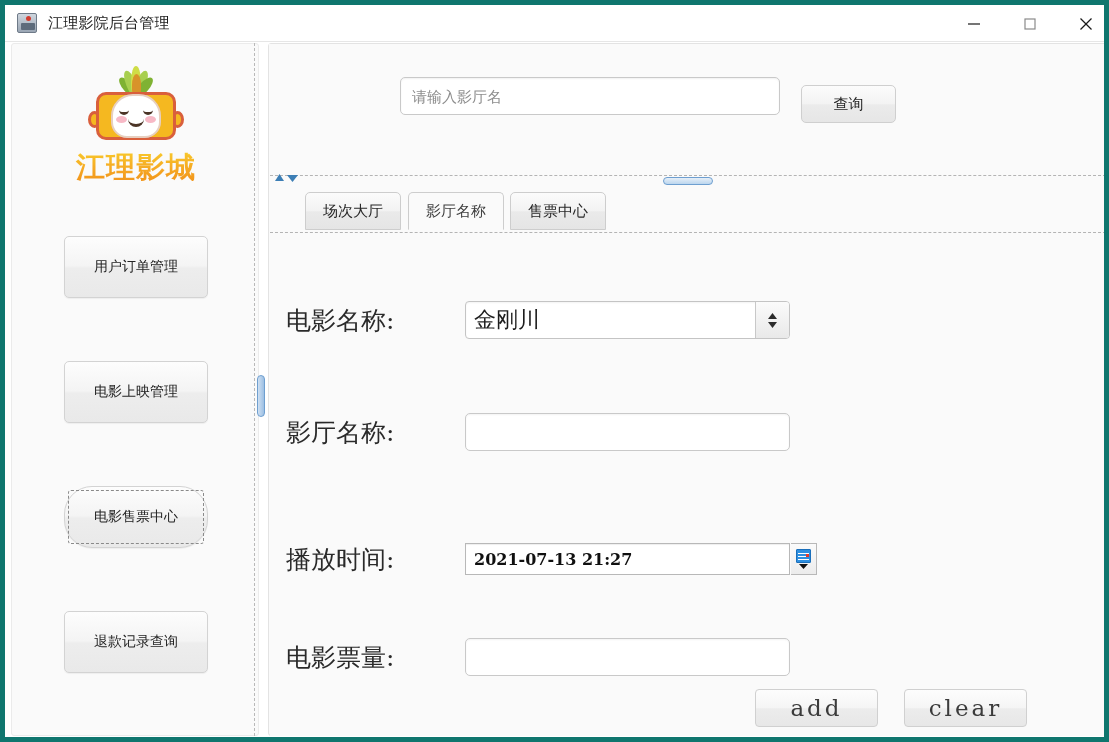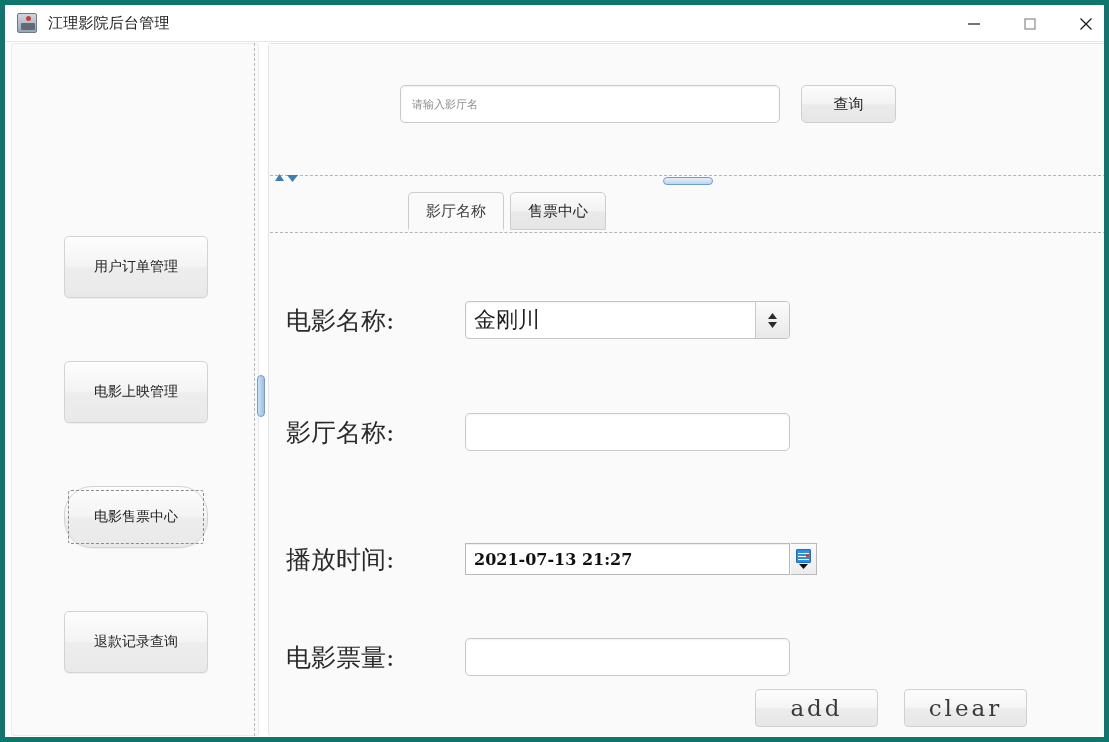--- a/index.html
+++ b/index.html
@@ -253,27 +253,27 @@
   .search-row {
     position: absolute;
     top: 0; left: 0;
     width: 838px; height: 96px;
     background: #fafafa;
     display: flex;
     align-items: center;
   }
   .search-input {
     position: absolute;
-    left: 131px; top: 41px;
+    left: 131px; top: 33px;
     width: 380px; height: 38px;
     background: #ffffff;
     border: 1px solid #c9c9c9;
     border-radius: 5px;
     padding: 0 11px;
-    font-size: 11px;
+    font-size: 15px;
     color: #333;
     font-family: "Liberation Sans", "DejaVu Sans", sans-serif;
     box-shadow: inset 0 1px 2px rgba(0,0,0,.06);
   }
   .search-input::placeholder { color: #8d8d8d; }
   .search-btn {
     position: absolute;
     left: 532px; top: 41px;
     width: 95px; height: 38px;
     background: linear-gradient(#fcfcfc 0%, #f3f3f3 50%, #ebebeb 52%, #e6e6e6 100%);
@@ -525,20 +525,41 @@
         <svg width="18" height="18" viewBox="0 0 18 18">
           <line x1="3.5" y1="3.5" x2="14.5" y2="14.5" stroke="#1a1a1a" stroke-width="1.3"></line>
           <line x1="14.5" y1="3.5" x2="3.5" y2="14.5" stroke="#1a1a1a" stroke-width="1.3"></line>
         </svg>
       </div>
     </div>
   </div>
 
   <div class="sidebar">
 
+    <div class="logo-wrap">
+      <div class="logo-mascot">
+        <span class="leaf l1"></span>
+        <span class="leaf l2"></span>
+        <span class="leaf l3"></span>
+        <span class="leaf l4"></span>
+        <span class="leaf l5"></span>
+        <span class="leaf core"></span>
+        <span class="mascot-ear left"></span>
+        <span class="mascot-ear right"></span>
+        <span class="mascot-body"></span>
+        <span class="mascot-face">
+          <span class="eye left"></span>
+          <span class="eye right"></span>
+          <span class="cheek left"></span>
+          <span class="cheek right"></span>
+          <span class="mouth"></span>
+        </span>
+      </div>
+      <div class="logo-text">江理影城</div>
+    </div>
 
     <div class="nav-list">
       <button class="nav-btn">用户订单管理</button>
       <button class="nav-btn">电影上映管理</button>
       <button class="nav-btn focused">电影售票中心</button>
       <button class="nav-btn">退款记录查询</button>
     </div>
 
   </div>
 
@@ -559,20 +580,21 @@
           <polygon points="5.5,1 10,8 1,8" fill="#3c7eb5"></polygon>
         </svg>
         <svg width="13" height="10" viewBox="0 0 13 10">
           <polygon points="1,2 12,2 6.5,9" fill="#3c7eb5"></polygon>
         </svg>
       </div>
       <div class="grip"></div>
     </div>
 
     <div class="tabbar">
+      <button class="tab t0">场次大厅</button>
       <button class="tab t1 active">影厅名称</button>
       <button class="tab t2">售票中心</button>
     </div>
 
     <div class="form">
 
       <div class="frow r0">
         <div class="flabel">电影名称:</div>
         <div class="combo">
           <div class="val">金刚川</div>

